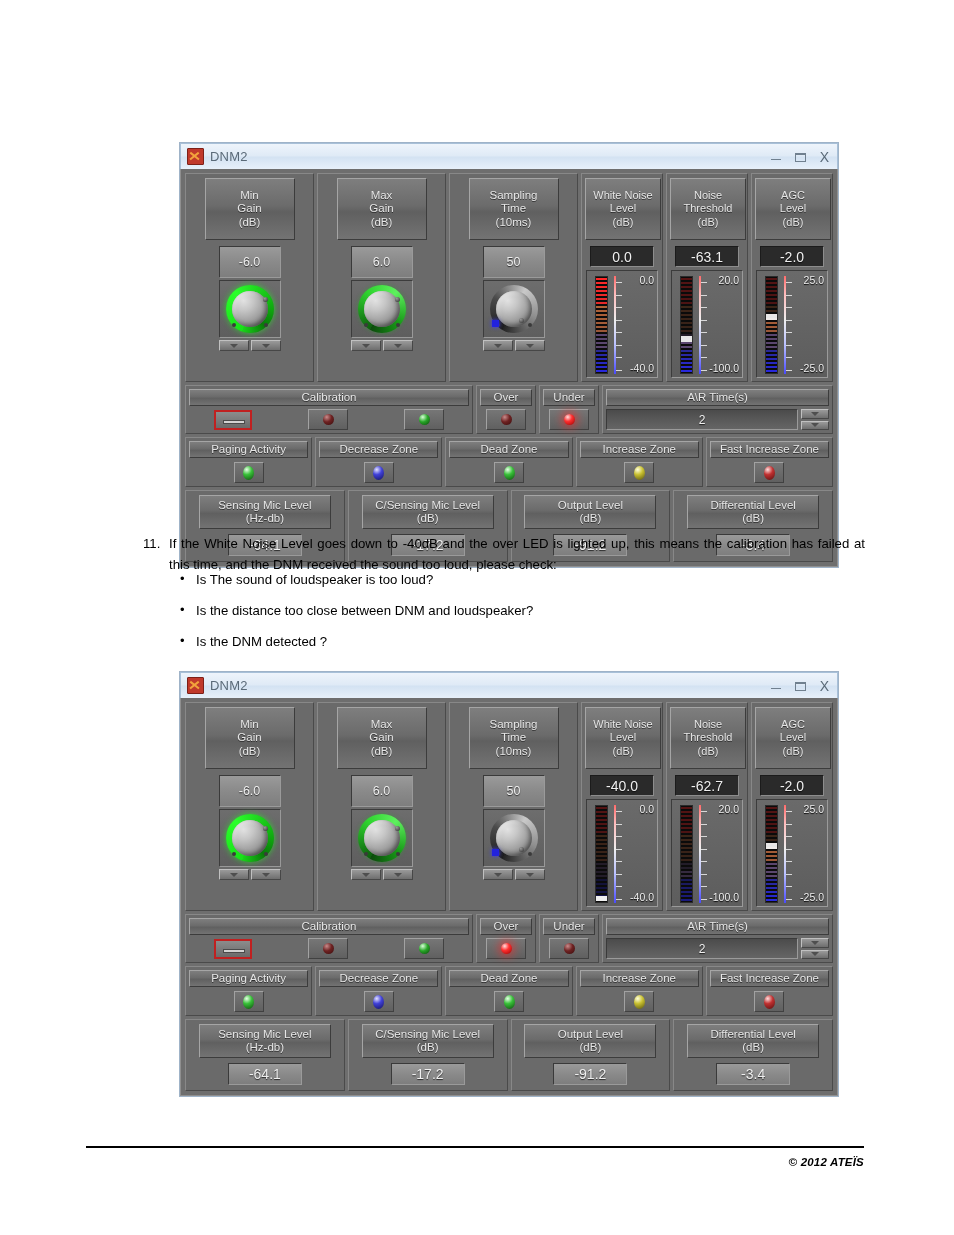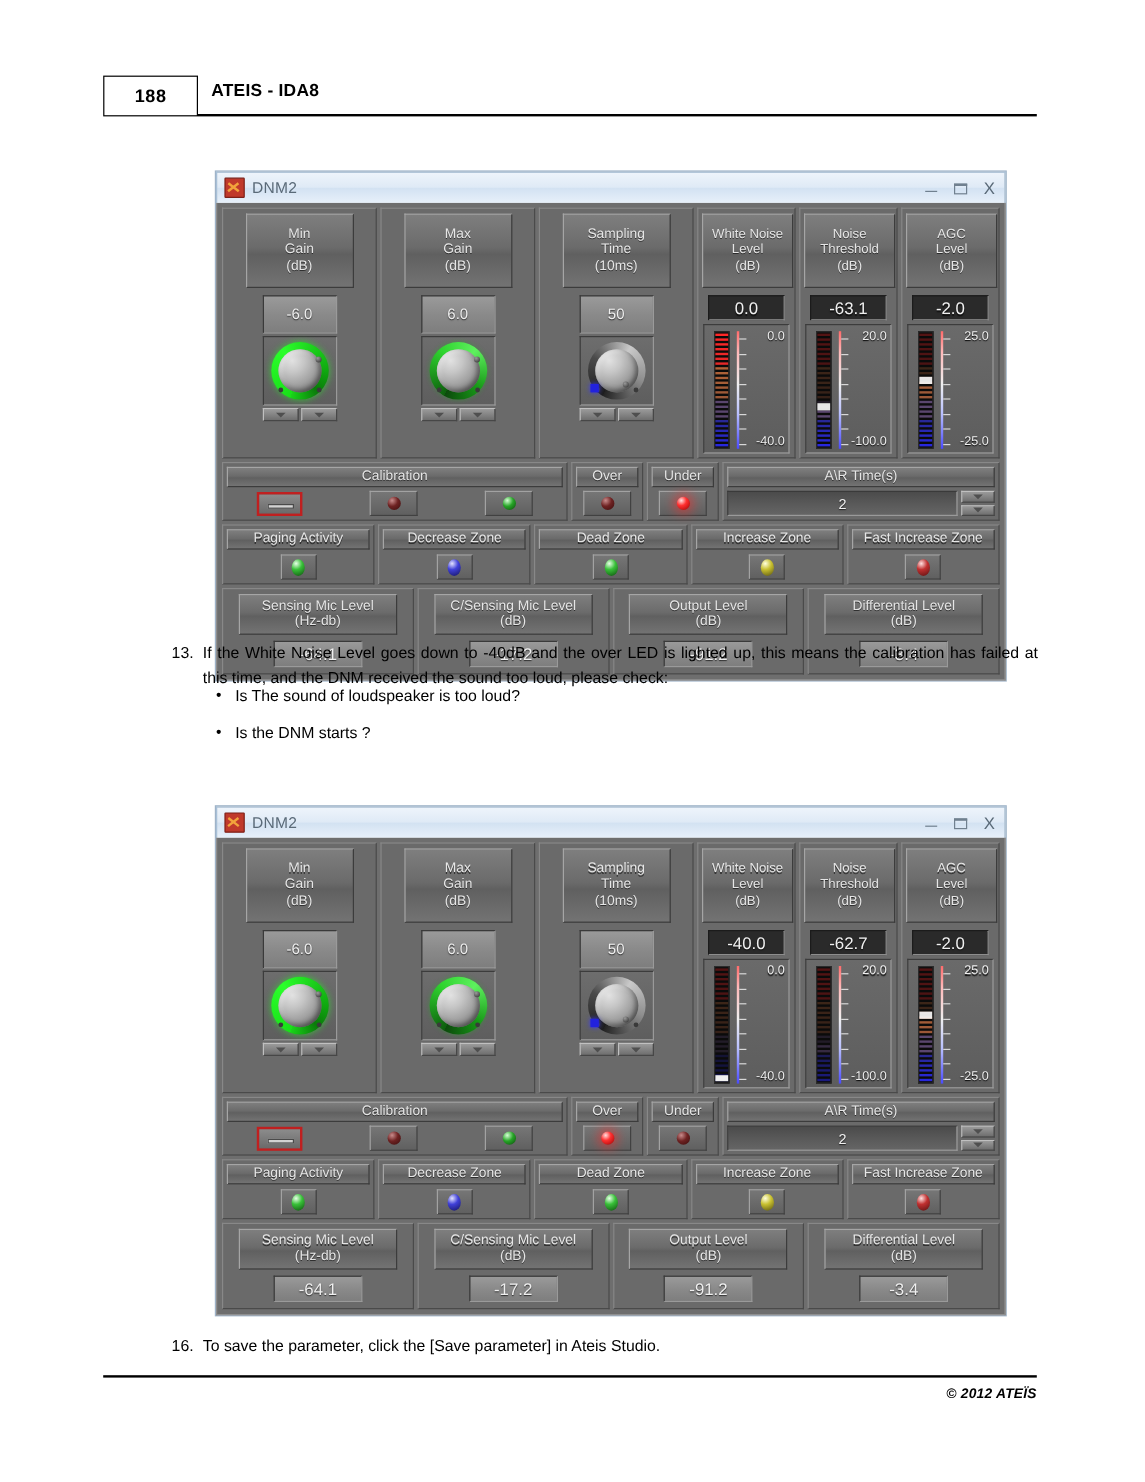--- a/index.html
+++ b/index.html
@@ -205,25 +205,20 @@
   .lvlrow{display:flex;gap:3px;margin-top:3px;}
   .lvlbox{flex:1;padding:4px 3px 5px;box-sizing:border-box;}
   .lvlbox .plate{height:34px;width:132px;margin:0 auto;font-size:11.5px;}
   .lvlbox .readout{height:22px;width:74px;margin:5px auto 0;font-size:14px;}
 </style>
 </head>
 <body>
 
 <div class="page">
 
-  <div class="hdr">
-    <div class="hdr-num">188</div>
-    <div class="hdr-title">ATEIS - IDA8</div>
-    <div class="hdr-rule"></div>
-  </div>
 
   <div class="win" id="win1" style="left:180px;top:143px;">
       <div class="titlebar">
         <div class="win-icon">
           <i class="a"></i>
           <i class="b"></i>
         </div>
         <div class="win-title">DNM2</div>
         <div class="win-btns">
           <span class="wb min"></span>
@@ -562,28 +557,29 @@
               <div>Differential Level</div>
               <div>(dB)</div>
             </div>
             <div class="readout light">-3.4</div>
           </div>
         </div>
       </div>
     </div>
 
   <div class="para" style="left:143px;top:533px;width:722px;">
-    <span class="num">13.</span>
+    <span class="num">11.</span>
     <span class="txt">If the White Noise Level goes down to -40dB and the over LED is lighted up, this means the calibration has failed at this time, and the DNM received the sound too loud, please check:</span>
   </div>
 
   <div class="bullets" style="left:196px;top:572px;width:660px;">
     <ul>
       <li>Is The sound of loudspeaker is too loud?</li>
-      <li>Is the DNM starts ?</li>
+      <li>Is the distance  too close between DNM and loudspeaker?</li>
+      <li>Is the DNM detected ?</li>
     </ul>
   </div>
 
   <div class="win" id="win2" style="left:180px;top:672px;">
       <div class="titlebar">
         <div class="win-icon">
           <i class="a"></i>
           <i class="b"></i>
         </div>
         <div class="win-title">DNM2</div>
@@ -924,21 +920,17 @@
               <div>Differential Level</div>
               <div>(dB)</div>
             </div>
             <div class="readout light">-3.4</div>
           </div>
         </div>
       </div>
     </div>
 
 
-  <div class="para" style="left:143px;top:1111px;width:722px;">
-    <span class="num">16.</span>
-    <span class="txt">To save the parameter, click the [Save parameter] in Ateis Studio.</span>
-  </div>
 
   <div class="ftr-rule"></div>
   <div class="ftr-txt">© 2012 ATEÏS</div>
 
 </div>
 
 </body></html>

